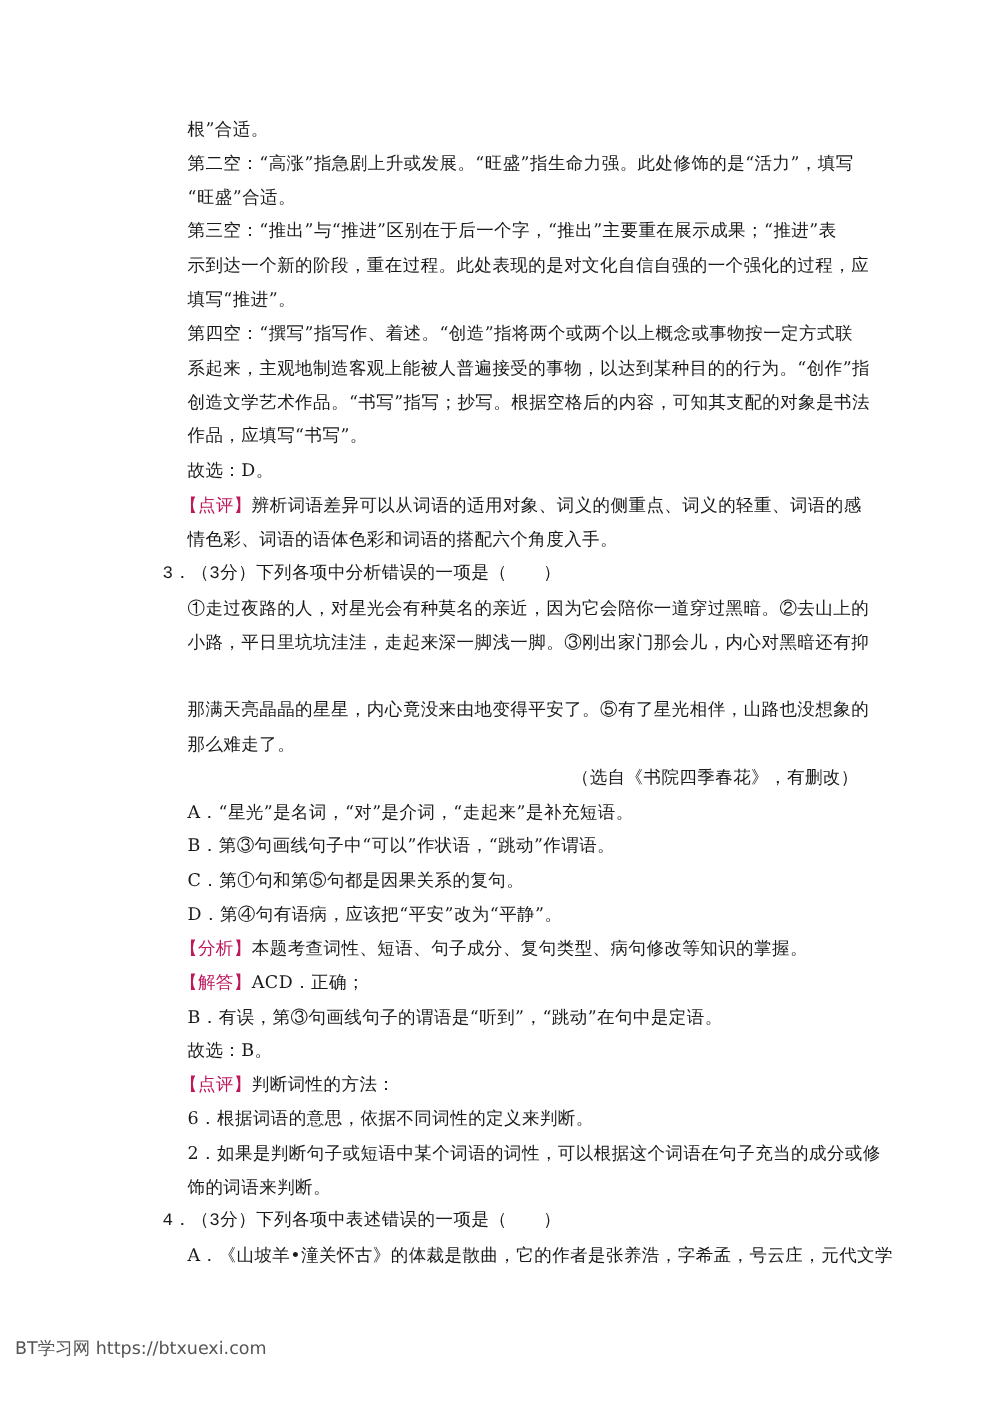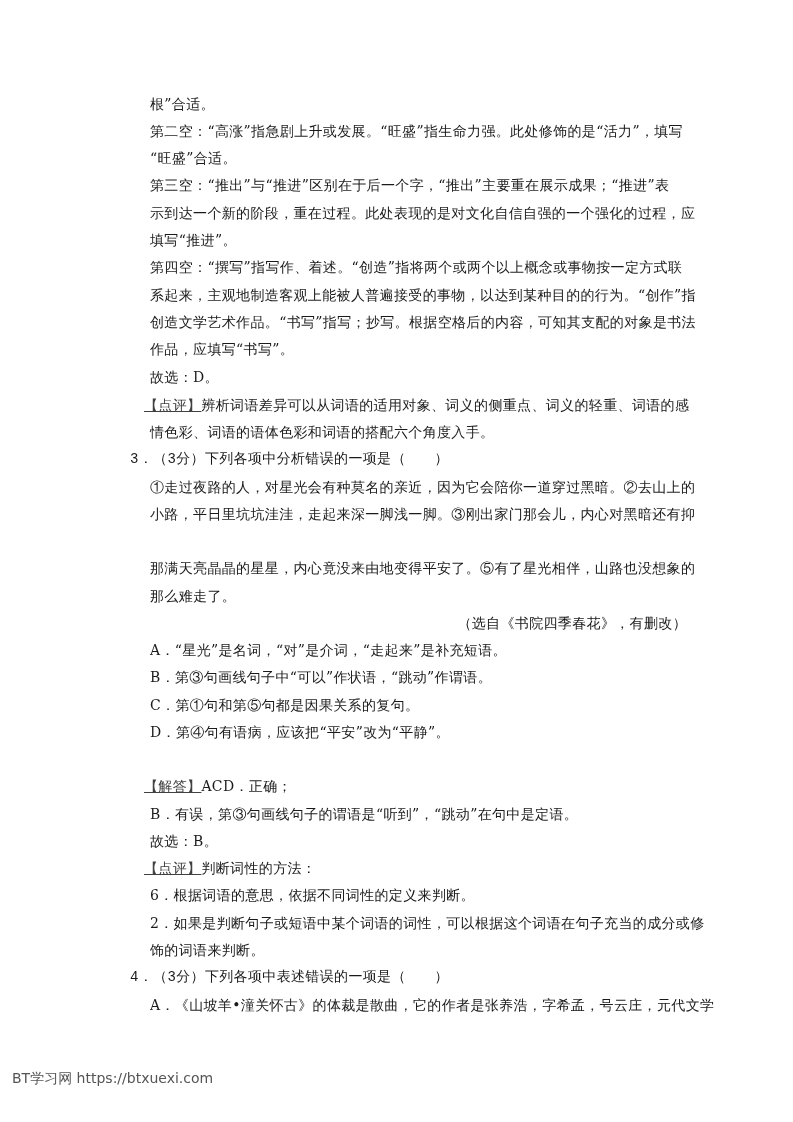--- a/index.html
+++ b/index.html
@@ -3,23 +3,23 @@
 <meta charset="utf-8">
 <style>
   html, body { margin: 0; padding: 0; background: #ffffff; }
   body { width: 793px; height: 1122px; position: relative; overflow: hidden;
          font-family: "DejaVu Serif", "Liberation Serif", serif; color: #1a1a1a; }
   .page { position: absolute; left: 12px; top: 0; width: 793px; height: 1122px; }
   .line { position: absolute; font-size: 14px; line-height: 20px; white-space: nowrap;
           letter-spacing: 0.35px; }
   .ind { left: 138px; }
   .q { left: 118px; font-family: Liberation Mono, monospace; }
-  .tag { color: #404040; text-decoration: underline; }
+  .tag { color: #be185d; }
   .u { text-decoration: underline; text-underline-offset: 3px; }
-  .right { right: 118px; text-align: right; }
+  .right { right: 118px; text-align: right; font-family: Liberation Serif, serif; }
   .footer { position: absolute; left: 0; width: 793px; top: 1070px; text-align: left;
             font-family: "DejaVu Sans", "Liberation Sans", sans-serif; font-size: 14px; color: #555; }
 </style>
 </head>
 <body>
 
 <div class="page">
 
   <div class="line ind" style="top:94px">根”合适。</div>
   <div class="line ind" style="top:121px">第二空：“高涨”指急剧上升或发展。“旺盛”指生命力强。此处修饰的是“活力”，填写</div>
@@ -43,20 +43,23 @@
   <div class="line ind" style="top:504px">小路，平日里坑坑洼洼，走起来深一脚浅一脚。③刚出家门那会儿，内心对黑暗还有抑</div>
   <div class="line ind" style="top:558px">那满天亮晶晶的星星，内心竟没来由地变得平安了。⑤有了星光相伴，山路也没想象的</div>
   <div class="line ind" style="top:586px">那么难走了。</div>
   <div class="line right" style="top:613px">（选自《书院四季春花》，有删改）</div>
 
   <div class="line ind" style="top:640px">A．“星光”是名词，“对”是介词，“走起来”是补充短语。</div>
   <div class="line ind" style="top:667px">B．第③句画线句子中“可以”作状语，“跳动”作谓语。</div>
   <div class="line ind" style="top:695px">C．第①句和第⑤句都是因果关系的复句。</div>
   <div class="line ind" style="top:722px">D．第④句有语病，应该把“平安”改为“平静”。</div>
 
+  <div class="line ind" style="top:749px; left:132px">
+    <span class="tag">【分析】</span><span>本题考查词性、短语、句子成分、复句类型、病句修改等知识的掌握。</span>
+  </div>
   <div class="line ind" style="top:776px; left:132px">
     <span class="tag">【解答】</span><span>ACD．正确；</span>
   </div>
   <div class="line ind" style="top:804px">B．有误，第③句画线句子的谓语是“听到”，“跳动”在句中是定语。</div>
   <div class="line ind" style="top:831px">故选：B。</div>
 
   <div class="line ind" style="top:858px; left:132px">
     <span class="tag">【点评】</span><span>判断词性的方法：</span>
   </div>
   <div class="line ind" style="top:885px">6．根据词语的意思，依据不同词性的定义来判断。</div>

